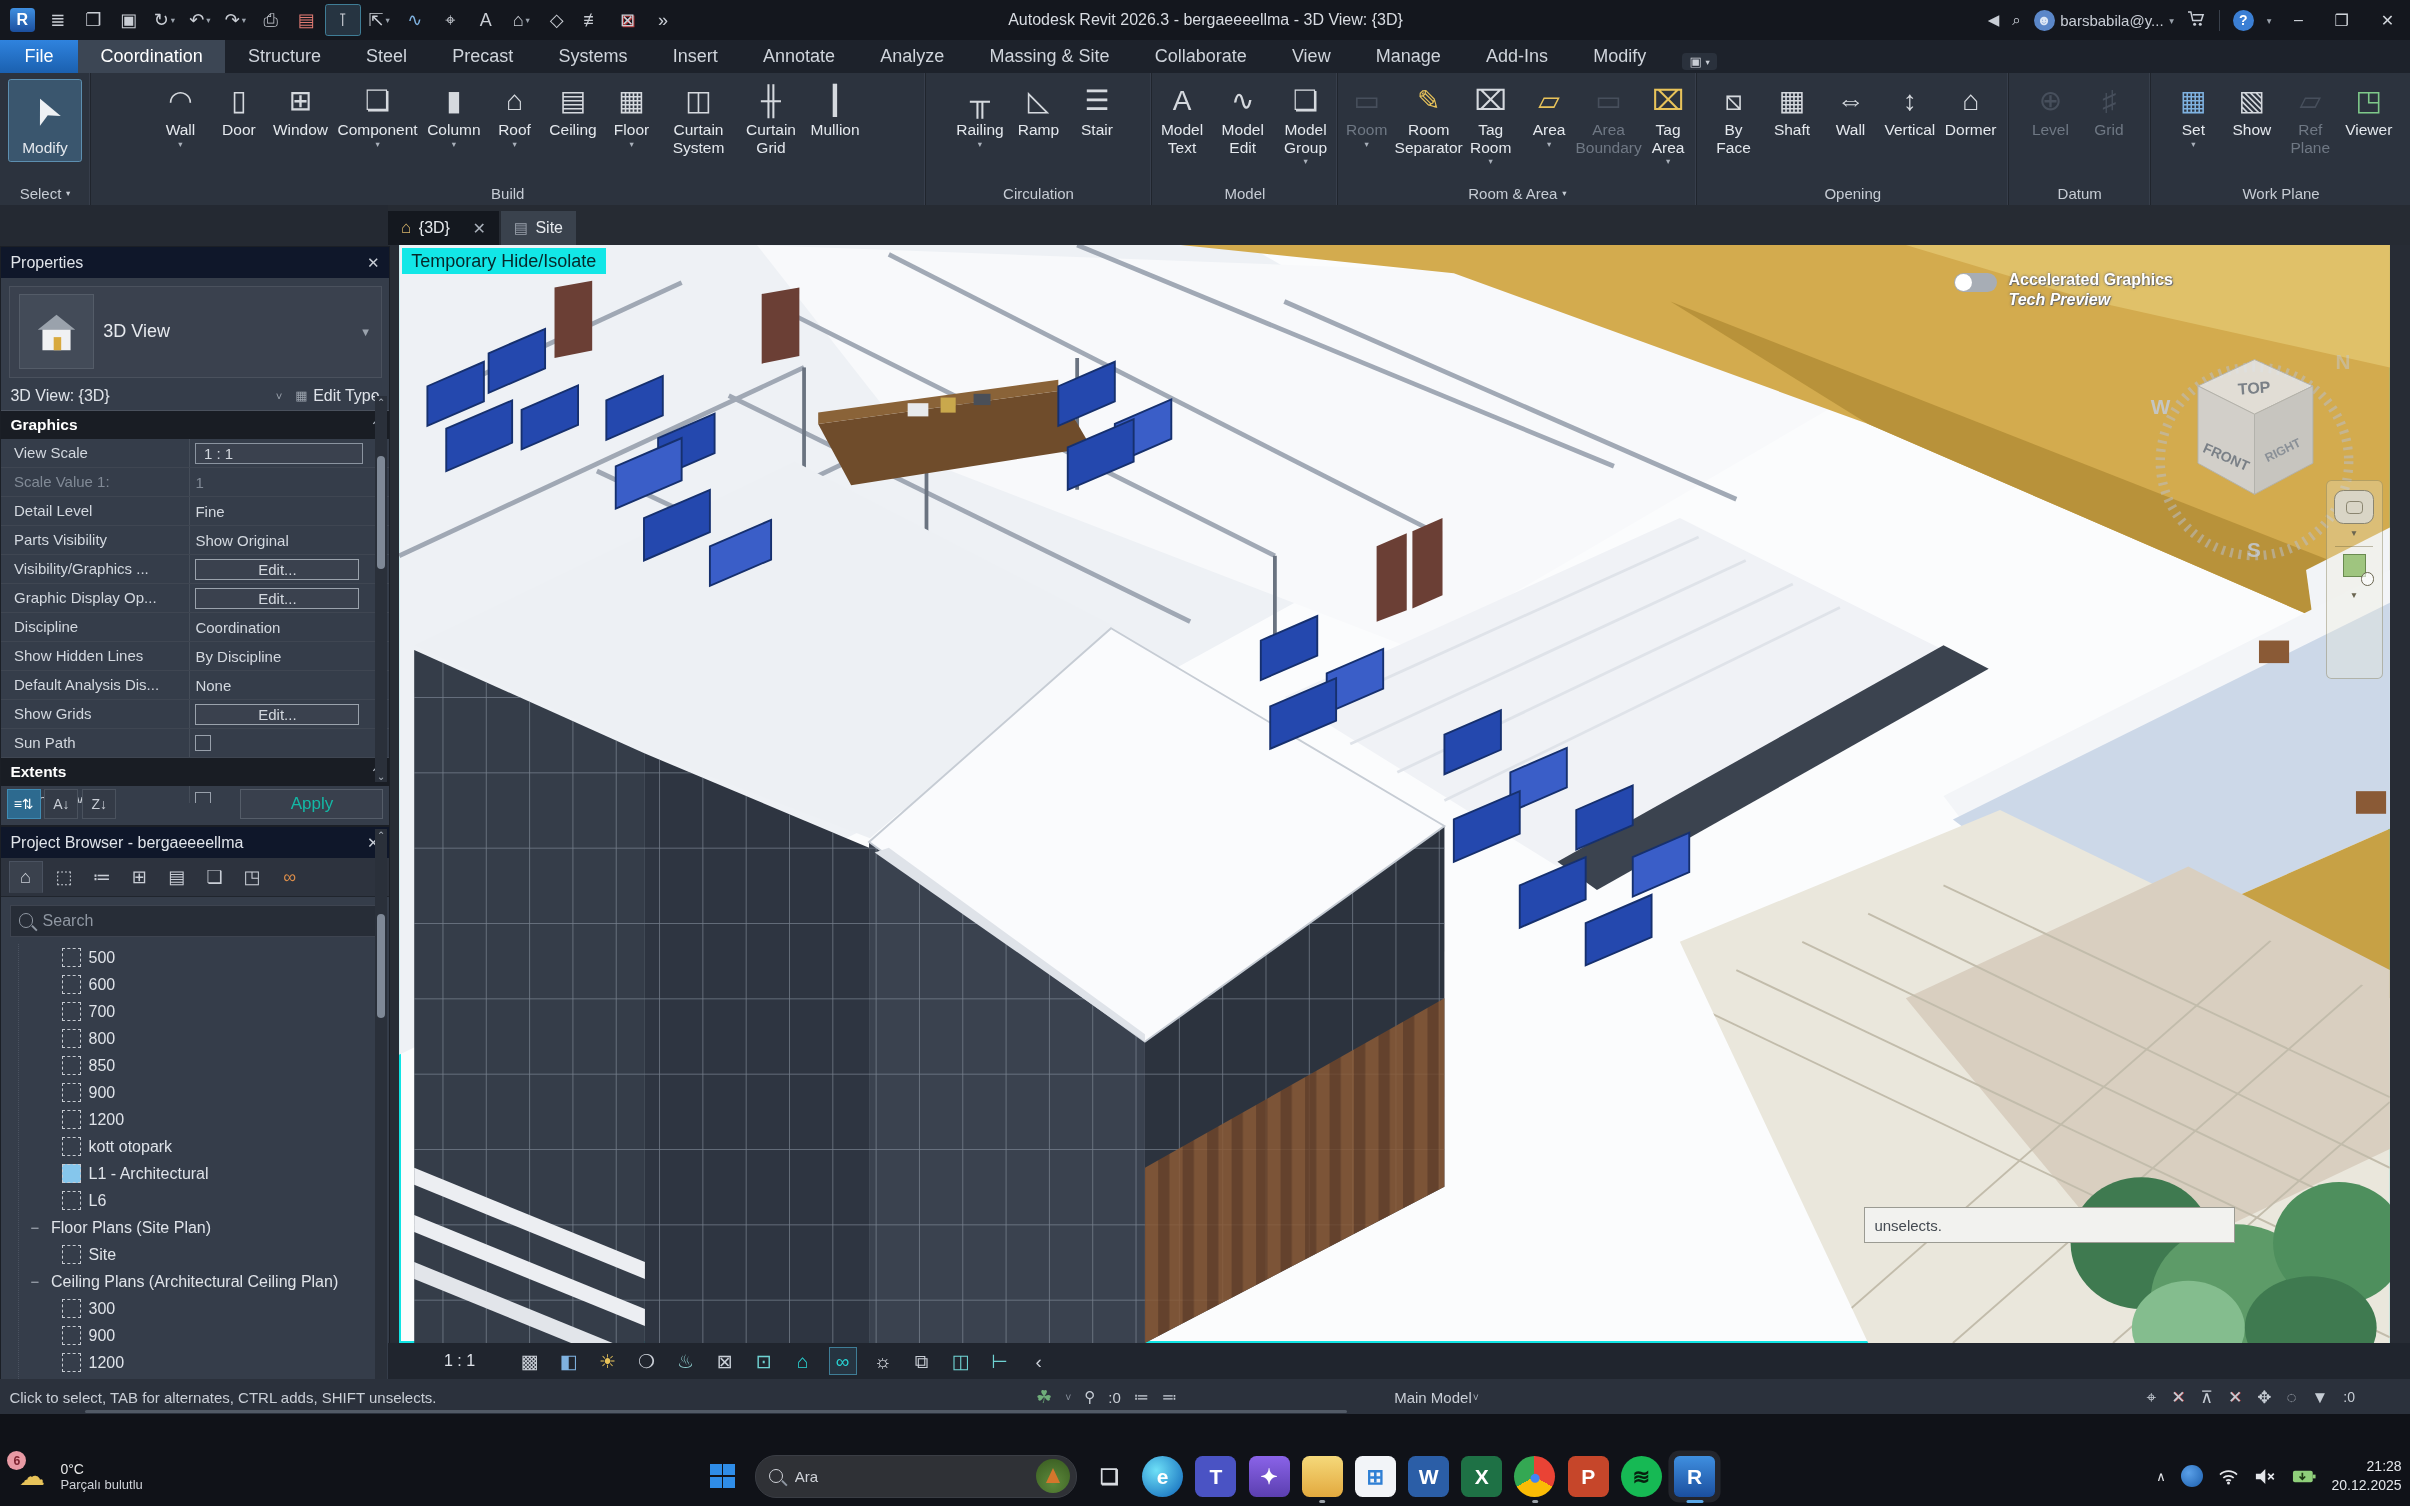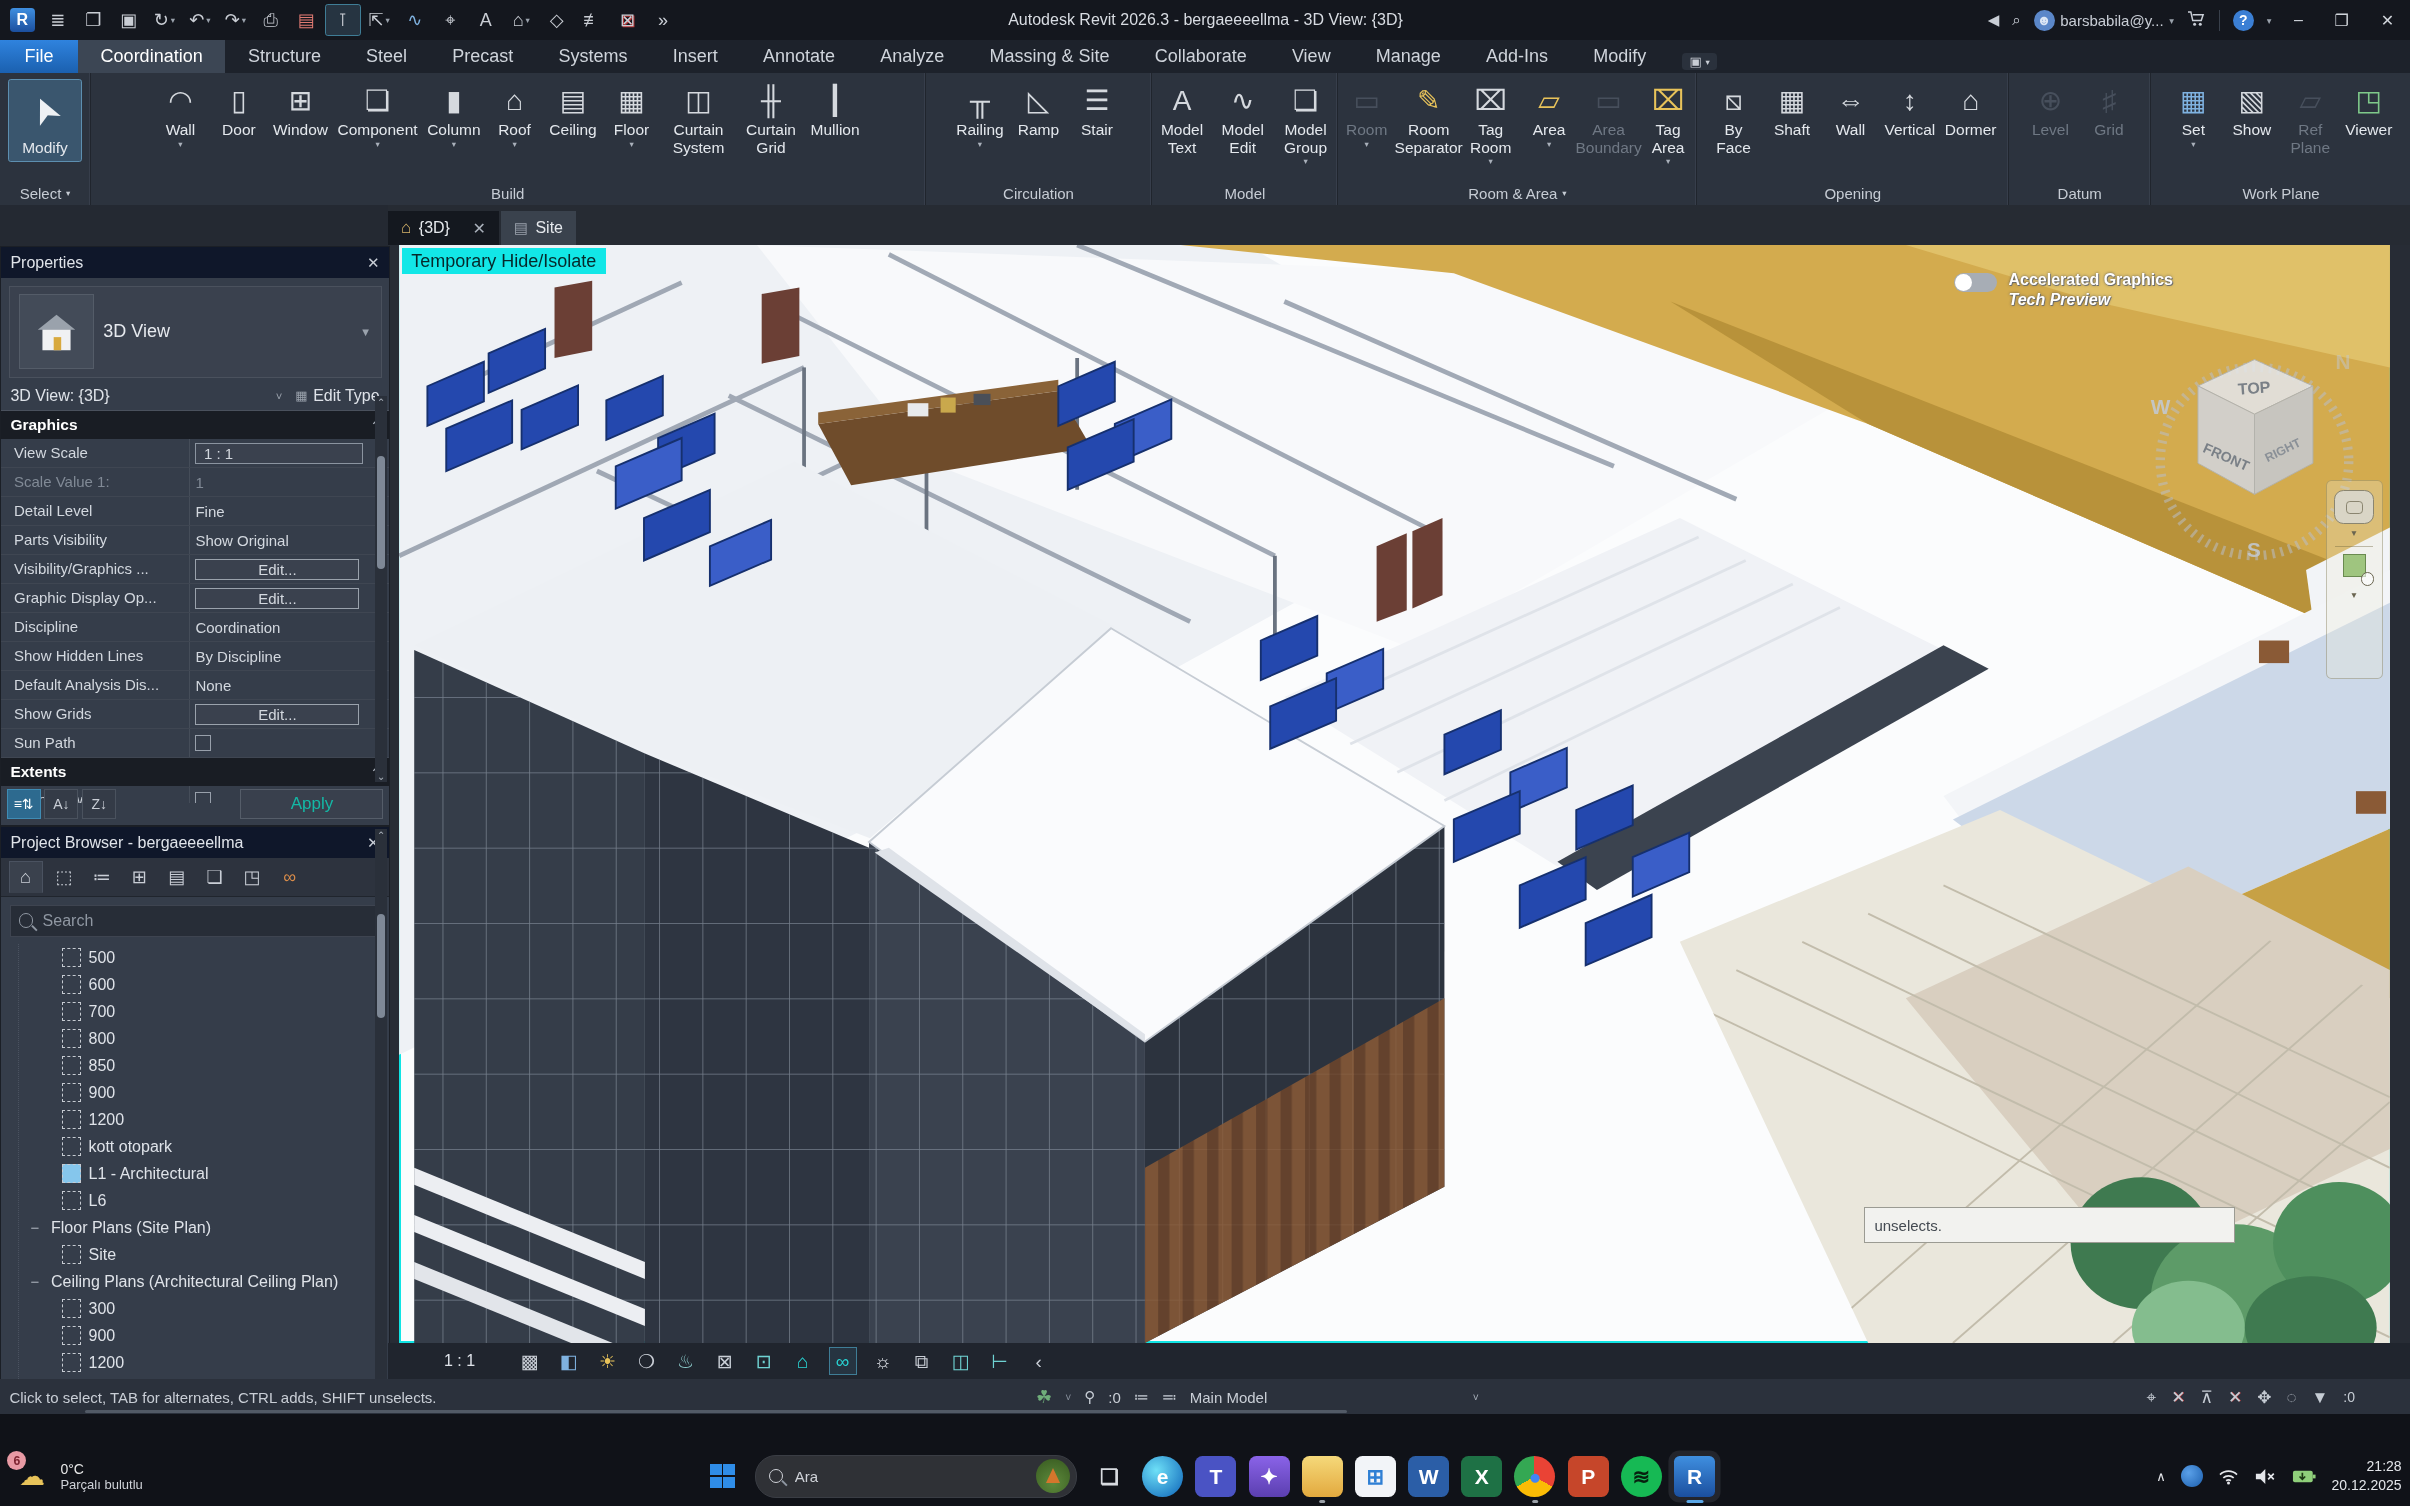--- a/index.html
+++ b/index.html
@@ -143,21 +143,21 @@
   #vctrl{left:388px;top:1343px;width:2023px;height:36px;background:#20252e;display:flex;align-items:center;gap:17px;padding-left:56px;}
   #vscale{color:#dfe3e9;font-size:16px;margin-right:24.5px;}
   .vcicon{font-size:19px;display:flex;align-items:center;justify-content:center;width:26px;height:26px;}
   .vcicon.boxed{border:0.9px solid #3f7d96;background:#263441;}
 
   
   #statusbar{left:0;top:1379px;width:2411px;height:36px;background:#2b313c;display:flex;align-items:center;font-size:15px;color:#c9ced6;}
   #status-msg{padding-left:9.4px;white-space:nowrap;}
   #status-mid{position:absolute;left:1036px;display:flex;align-items:center;gap:13px;}
   #worksets-icon{color:#6fae7a;font-size:18px;}
-  #main-model-dd{display:flex;align-items:center;gap:1px;color:#aab1bb;}
+  #main-model-dd{display:flex;align-items:center;gap:1px;color:#aab1bb;text-align:right;}
   #main-model-dd .mm{min-width:282px;color:#c9ced6;}
   #status-right{position:absolute;right:56px;display:flex;align-items:center;gap:15px;font-size:17px;}
   .sicon{color:#c6ccd4;}
   .sicon.red{text-shadow:0.9px 0 0 #c44;}
   #filter-count{font-size:14px;color:#c6ccd4;}
   #status-track{position:absolute;left:85px;bottom:1.9px;width:1262px;height:2.8px;background:#525a66;border-radius:1.9px;}
 
   
   #taskbar{left:0;top:1414px;width:2411px;height:92px;background:#101218;}
   #tb-inner{position:absolute;left:0;top:32px;width:2411px;height:60px;display:flex;align-items:center;}

